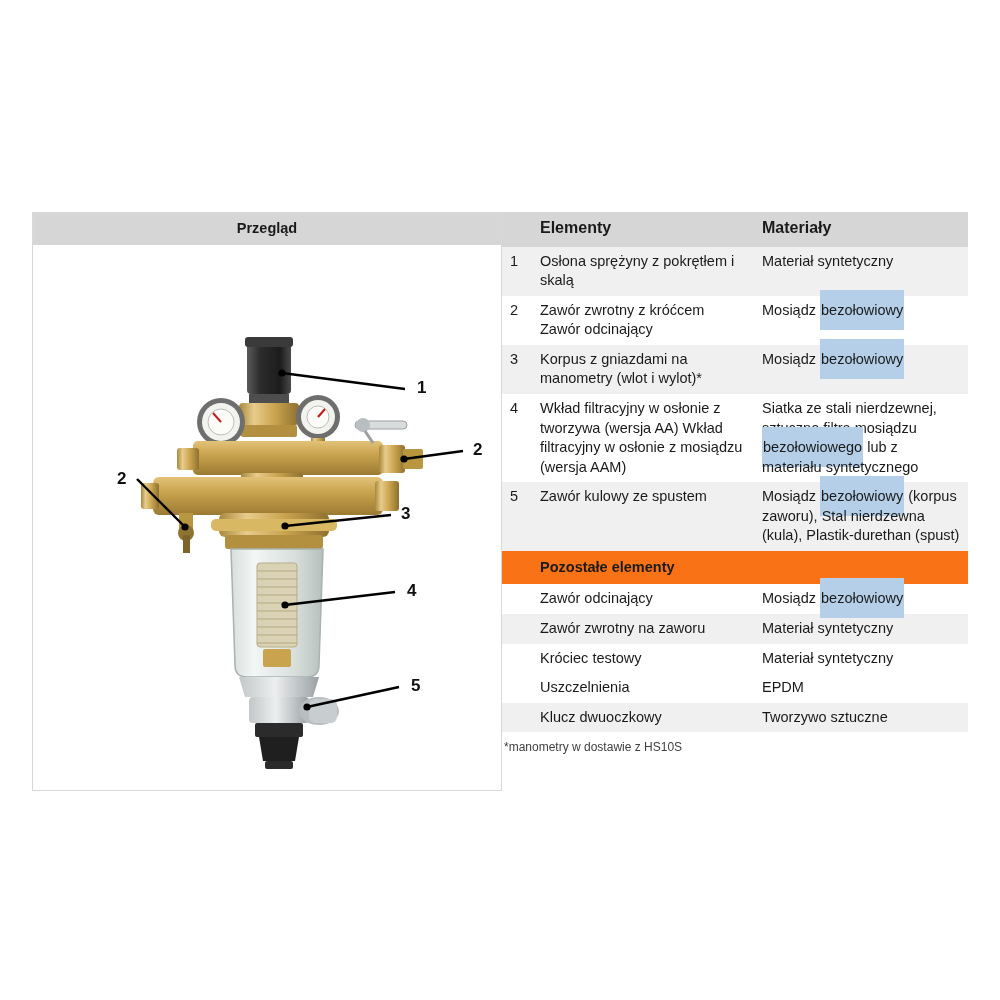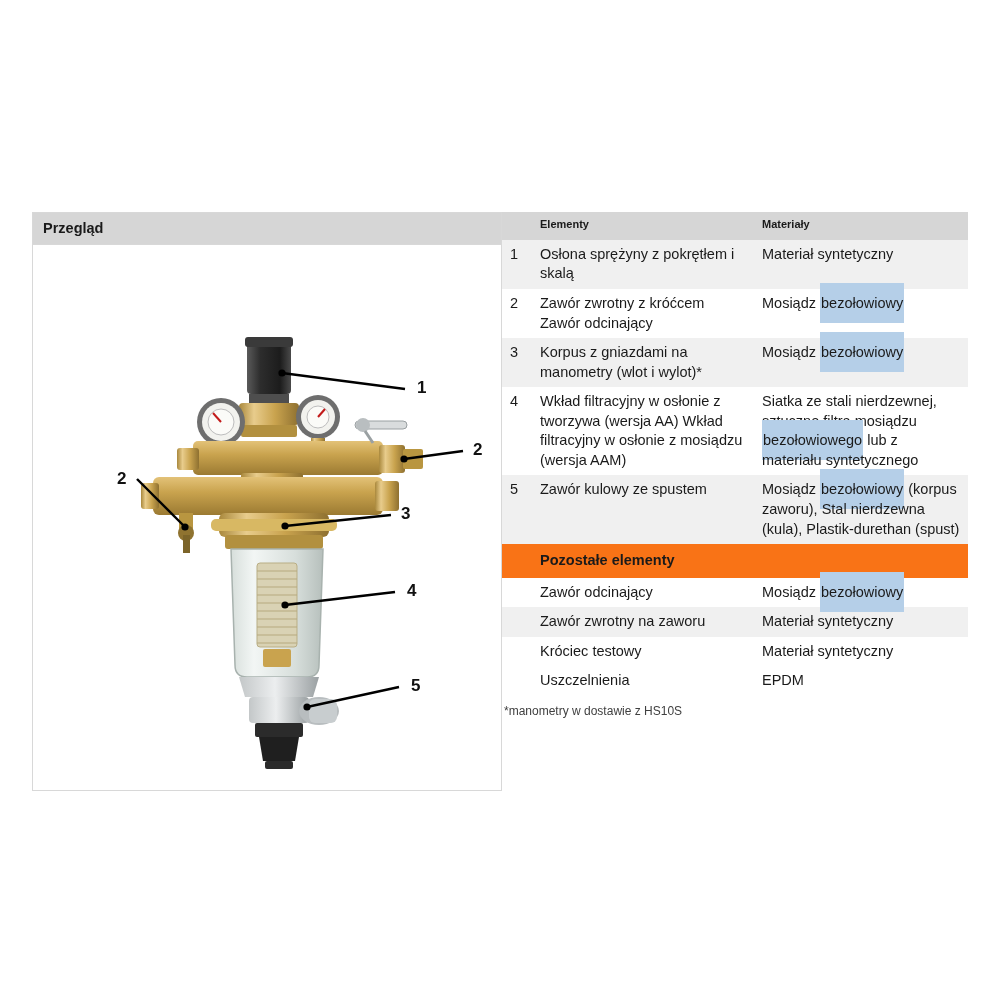--- a/index.html
+++ b/index.html
@@ -27,20 +27,21 @@
     display: flex;
     align-items: flex-start;
   }
 
   
   .left-panel {
     width: 564px;
     border: 1px solid #d8d8d8;
     box-sizing: border-box;
     background: #ffffff;
+    text-align: center;
   }
   .left-header {
     background: #d6d6d6;
     font-size: 14.5px;
     font-weight: bold;
     padding: 7px 10px 8px 10px;
     color: #1a1a1a;
     border-bottom: 1px solid #d8d8d8;
   }
   .figure-area {
@@ -68,21 +69,21 @@
     text-align: left;
     font-weight: normal;
   }
   .col-num { width: 30px; }
   .col-elem { width: 222px; }
   .col-mat { width: 214px; }
 
   tr.head-row td {
     background: #d6d6d6;
     font-weight: bold;
-    font-size: 11px;
+    font-size: 16px;
     padding-bottom: 8px;
   }
   tr.sub-head td {
     background: #f97316;
     font-weight: bold;
     padding-top: 7px;
     padding-bottom: 7px;
   }
   tr.r-shade td { background: #f0f0f0; }
   tr.r-plain td { background: #ffffff; }
@@ -315,19 +316,24 @@
             <tr class="r-plain">
               <td></td>
               <td>Króciec testowy</td>
               <td><span>Materiał syntetyczny</span></td>
             </tr>
             <tr class="r-plain">
               <td></td>
               <td>Uszczelnienia</td>
               <td><span>EPDM</span></td>
             </tr>
+            <tr class="r-shade">
+              <td></td>
+              <td>Klucz dwuoczkowy</td>
+              <td><span>Tworzywo sztuczne</span></td>
+            </tr>
           </tbody>
       </table>
       <div class="footnote">*manometry w dostawie z HS10S</div>
     </div>
 
   </div>
 </div>
 
 </body></html>

